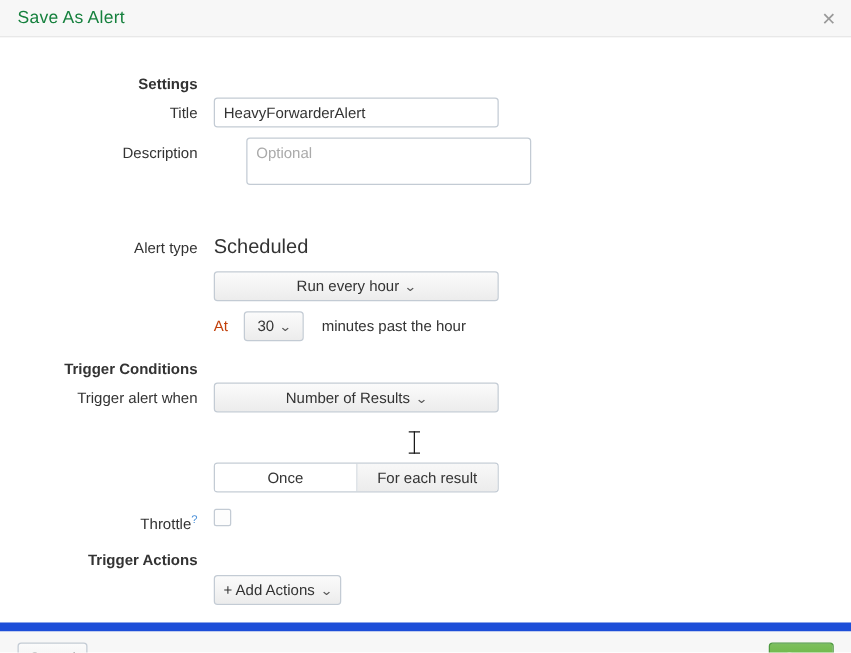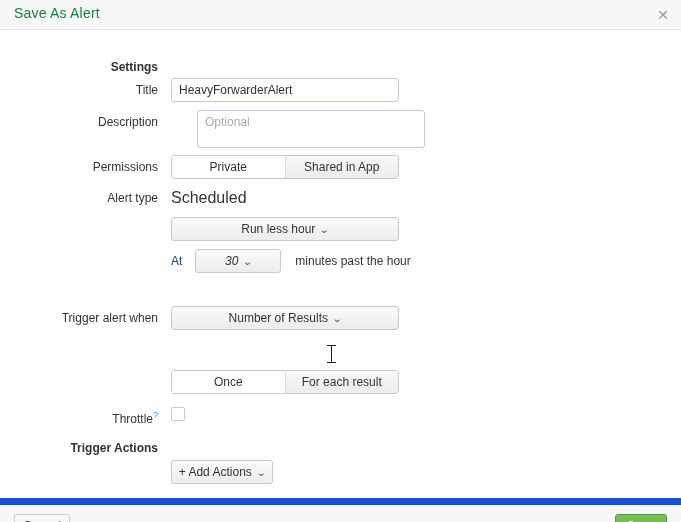--- a/index.html
+++ b/index.html
@@ -159,21 +159,21 @@
     border-radius: 3px;
     background: linear-gradient(to bottom, #fbfbfb, #ececec);
     font-size: 12px;
     color: #333333;
     line-height: 22px;
     text-align: center;
     cursor: pointer;
     user-select: none;
     position: relative;
   }
-  .dropdown.small { width: 86px; font-style: italic; }
+  .dropdown.small { width: 48px; }
   .dropdown.half  { width: 114px; border-top-right-radius:0; border-bottom-right-radius:0; }
   .dropdown .cv {
     display: inline-block;
     margin-left: 5px;
     font-size: 10px;
     color: #555555;
     transform: scaleX(1.25);
   }
   .dropdown.actions {
     width: 102px;
@@ -203,21 +203,21 @@
   .static-val {
     font-size: 16px;
     color: #333333;
     line-height: 24px;
   }
 
   
   .inline-row { display: flex; align-items: center; }
   .inline-row .at-word {
     font-size: 12px;
-    color: #0c4a6e;
+    color: #c2410c;
     margin-right: 13px;
   }
   .inline-row .suffix {
     font-size: 12px;
     color: #333333;
     margin-left: 14px;
   }
 
   
   .chk {
@@ -336,55 +336,49 @@
     </div>
 
     <div class="row" style="top:80px;height:40px;padding-left:26px;">
       <div class="lbl">Description</div>
       <div class="field ta-wrap">
         <textarea class="text-area" placeholder="Optional" style=""></textarea>
         
       </div>
     </div>
 
-    <div class="row" style="top:125px;">
-      <div class="lbl">Permissions</div>
-      <div class="field">
-        <div class="toggle">
-          <div class="sel">Private</div>
-          <div>Shared in App</div>
-        </div>
-      </div>
-    </div>
 
     <div class="row" style="top:156px;">
       <div class="lbl">Alert type</div>
       <div class="field">
         <div class="static-val">Scheduled</div>
       </div>
     </div>
 
     <div class="row" style="top:187px;">
       <div class="field">
         <div class="dropdown">
-          <span>Run less hour</span><span class="cv">⌄</span>
+          <span>Run every hour</span><span class="cv">⌄</span>
         </div>
       </div>
     </div>
 
     <div class="row" style="top:219px;">
       <div class="field inline-row">
         <span class="at-word">At</span>
         <div class="dropdown small">
           <span>30</span><span class="cv">⌄</span>
         </div>
         <span class="suffix">minutes past the hour</span>
       </div>
     </div>
 
+    <div class="row" style="top:253px;">
+      <div class="lbl heading">Trigger Conditions</div>
+    </div>
 
     <div class="row" style="top:276px;">
       <div class="lbl">Trigger alert when</div>
       <div class="field">
         <div class="dropdown">
           <span>Number of Results</span><span class="cv">⌄</span>
         </div>
       </div>
     </div>
 

